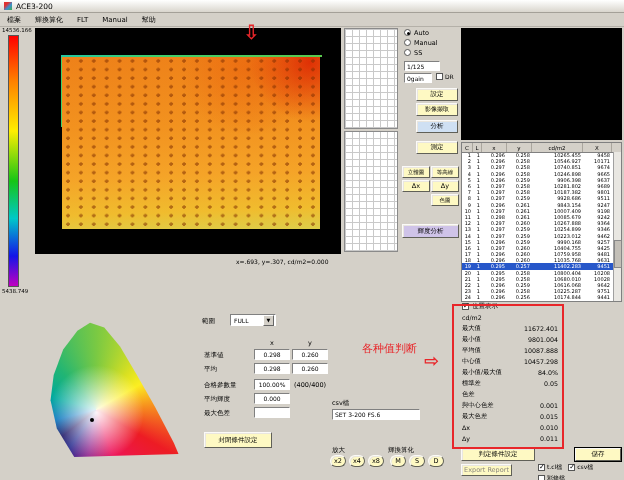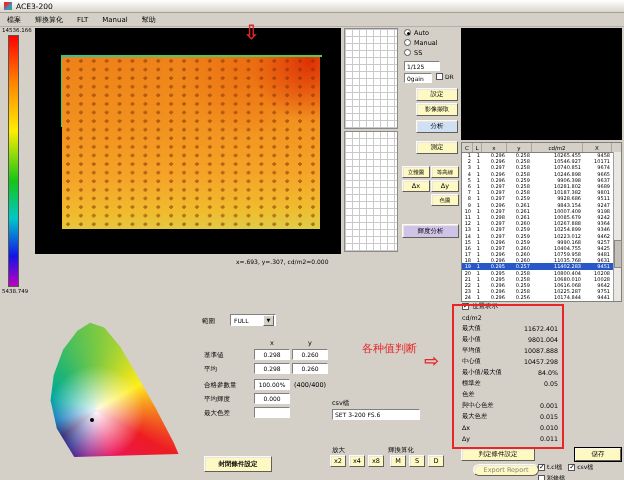--- a/index.html
+++ b/index.html
@@ -78,21 +78,21 @@
   .thumb{position:absolute;left:0px;top:88px;width:6px;height:26px;background:#c3bfb7;border:1px solid #888;}
 
   
   .pos-display{position:absolute;left:462px;top:302px;display:flex;gap:3px;align-items:center;font-size:6.5px;}
   .stats{position:absolute;left:462px;top:312px;width:96px;}
   .stat-row{display:flex;justify-content:space-between;height:11px;align-items:center;}
   .stat-row span{font-size:6.3px;}
 
   .b-judge{left:461px;top:448px;width:74px;height:13px;}
   .b-save{left:575px;top:448px;width:46px;height:13px;box-shadow:0 0 0 1px #000;}
-  .b-export{left:473px;top:464px;width:66px;height:12px;color:#8a867e;border-radius:6px;}
+  .b-export{left:461px;top:464px;width:51px;height:12px;color:#8a867e;}
   .filechecks{position:absolute;left:538px;top:463px;width:86px;display:flex;flex-wrap:wrap;gap:2px 6px;font-size:6px;}
   .fcheck{display:flex;gap:2px;align-items:center;}
 
   
   .cie-wrap{position:absolute;left:30px;top:318px;width:158px;height:158px;}
   .cie{position:absolute;inset:0;
     background:
       radial-gradient(circle at 42% 60%, rgba(255,255,255,.95), rgba(255,255,255,0) 36%),
       conic-gradient(from 0deg at 42% 58%, #7ac943, #d9e021 40deg, #fcee21 60deg, #f7931e 85deg, #ed1c24 120deg, #ed145b 160deg, #93278f 190deg, #2e3192 215deg, #1b1464 232deg, #0071bc 256deg, #00a99d 286deg, #22b573 318deg, #7ac943 360deg);
     clip-path:polygon(28% 88%, 17% 70%, 13% 52%, 15% 36%, 21% 20%, 30% 8%, 38% 3%, 47% 6%, 57% 18%, 67% 35%, 79% 56%, 91% 79%, 94% 86%);}
@@ -110,28 +110,28 @@
   .fld{position:absolute;width:36px;height:11px;text-align:center;font-size:6px;line-height:10px;}
   .ref-x{left:254px;top:349px;} .ref-y{left:292px;top:349px;}
   .avg-x{left:254px;top:363px;} .avg-y{left:292px;top:363px;}
   .pass-label{left:204px;top:381px;}
   .pass-value{left:254px;top:379px;}
   .pass-count{left:294px;top:381px;}
   .lum-label{left:204px;top:395px;}
   .lum-value{left:254px;top:393px;}
   .maxdiff-label{left:204px;top:409px;}
   .maxdiff-value{left:254px;top:407px;}
-  .b-close{left:204px;top:456px;width:68px;height:16px;font-weight:bold;}
+  .b-close{left:204px;top:432px;width:68px;height:16px;}
   .calib-label{left:332px;top:399px;}
   .calib-value{position:absolute;left:332px;top:409px;width:88px;height:11px;font-size:6px;line-height:10px;padding-left:2px;text-align:left;}
   .zoom-label{left:332px;top:446px;}
   .zoombtns{position:absolute;left:330px;top:455px;display:flex;gap:3px;}
   .multi-label{left:388px;top:446px;}
   .multibtns{position:absolute;left:390px;top:455px;display:flex;gap:3px;}
-  .sbtn{width:16px;height:12px;}
+  .sbtn{width:16px;height:12px;border-radius:6px;}
 
   
   .anno-top{position:absolute;left:186px;top:8px;font-size:11px;font-weight:bold;color:#e8262a;}
   .anno-darrow{position:absolute;left:243px;top:20px;font-size:20px;color:#e8262a;font-weight:bold;}
   .anno-side{position:absolute;left:362px;top:341px;font-size:11px;font-weight:normal;color:#e8262a;}
   .anno-rarrow{position:absolute;left:424px;top:350px;font-size:18px;color:#e8262a;font-weight:bold;}
   .anno-box{position:absolute;left:452px;top:304px;width:112px;height:145px;border:2px solid #e8262a;pointer-events:none;box-sizing:border-box;}
 </style>
 </head>
 <body>

